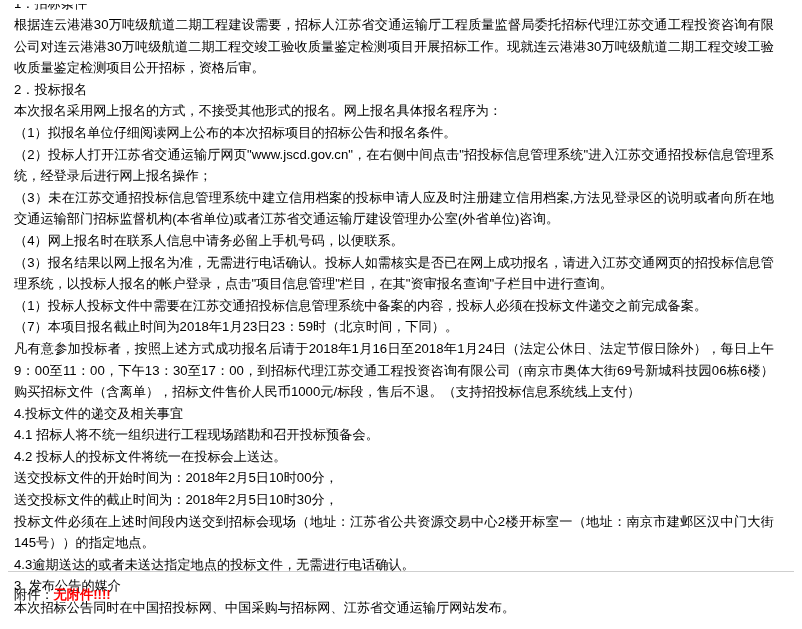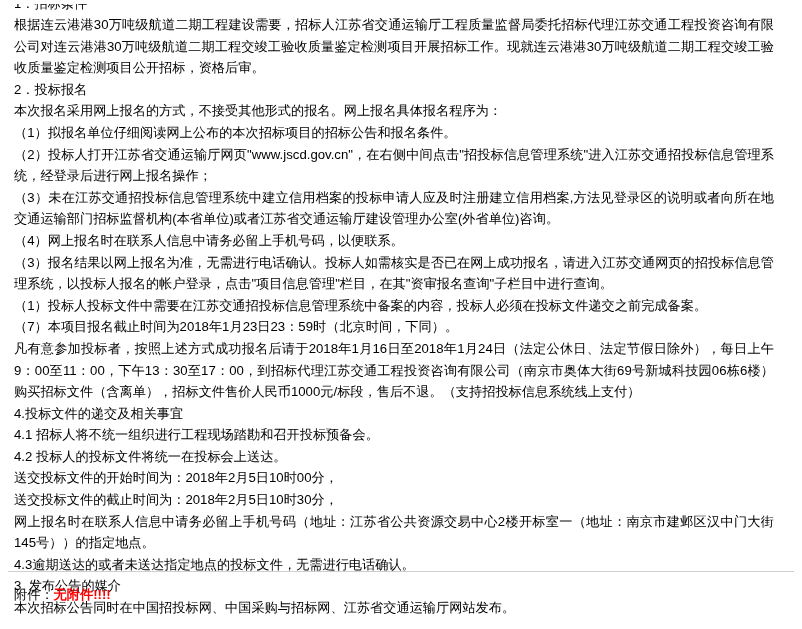--- a/index.html
+++ b/index.html
@@ -97,21 +97,21 @@
     <p>（4）网上报名时在联系人信息中请务必留上手机号码，以便联系。</p>
     <p>（3）报名结果以网上报名为准，无需进行电话确认。投标人如需核实是否已在网上成功报名，请进入江苏交通网页的招投标信息管理系统，以投标人报名的帐户登录，点击"项目信息管理"栏目，在其"资审报名查询"子栏目中进行查询。</p>
     <p>（1）投标人投标文件中需要在江苏交通招投标信息管理系统中备案的内容，投标人必须在投标文件递交之前完成备案。</p>
     <p>（7）本项目报名截止时间为2018年1月23日23：59时（北京时间，下同）。</p>
     <p>凡有意参加投标者，按照上述方式成功报名后请于2018年1月16日至2018年1月24日（法定公休日、法定节假日除外），每日上午9：00至11：00，下午13：30至17：00，到招标代理江苏交通工程投资咨询有限公司（南京市奥体大街69号新城科技园06栋6楼）购买招标文件（含离单），招标文件售价人民币1000元/标段，售后不退。（支持招投标信息系统线上支付）</p>
     <p>4.投标文件的递交及相关事宜</p>
     <p>4.1 招标人将不统一组织进行工程现场踏勘和召开投标预备会。</p>
     <p>4.2 投标人的投标文件将统一在投标会上送达。</p>
     <p>送交投标文件的开始时间为：2018年2月5日10时00分，</p>
     <p>送交投标文件的截止时间为：2018年2月5日10时30分，</p>
-    <p>网上报名时在联系人信息中请务必留上手机号码（地址：江苏省公共资源交易中心2楼开标室一（地址：南京市建邺区汉中门大街145号））的指定地点。</p>
+    <p>投标文件必须在上述时间段内送交到招标会现场（地址：江苏省公共资源交易中心2楼开标室一（地址：南京市建邺区汉中门大街145号））的指定地点。</p>
     <p>4.3逾期送达的或者未送达指定地点的投标文件，无需进行电话确认。</p>
     <p>3. 发布公告的媒介</p>
     <p>本次招标公告同时在中国招投标网、中国采购与招标网、江苏省交通运输厅网站发布。</p>
 
   </div>
 
   <div class="divider-zone">
     <hr class="hr-line">
     <div class="attach-row">
       <span class="attach-label">附件：</span><span class="attach-value">无附件!!!!</span>

